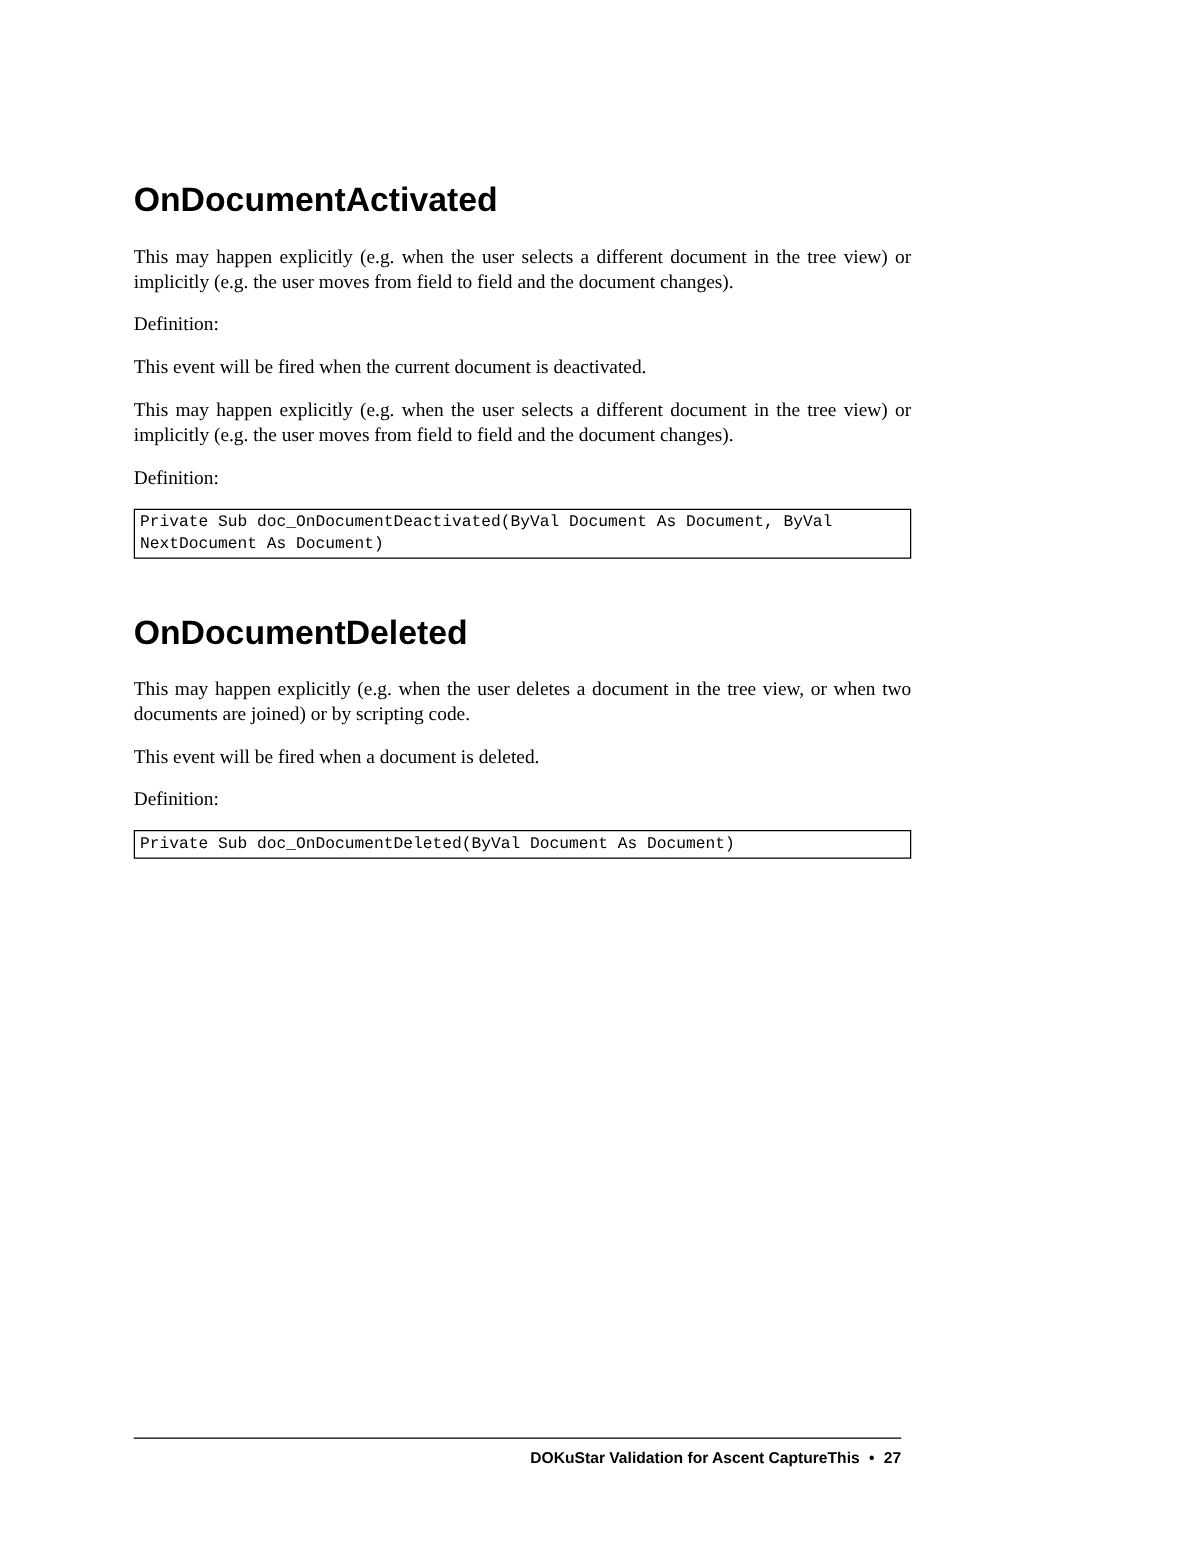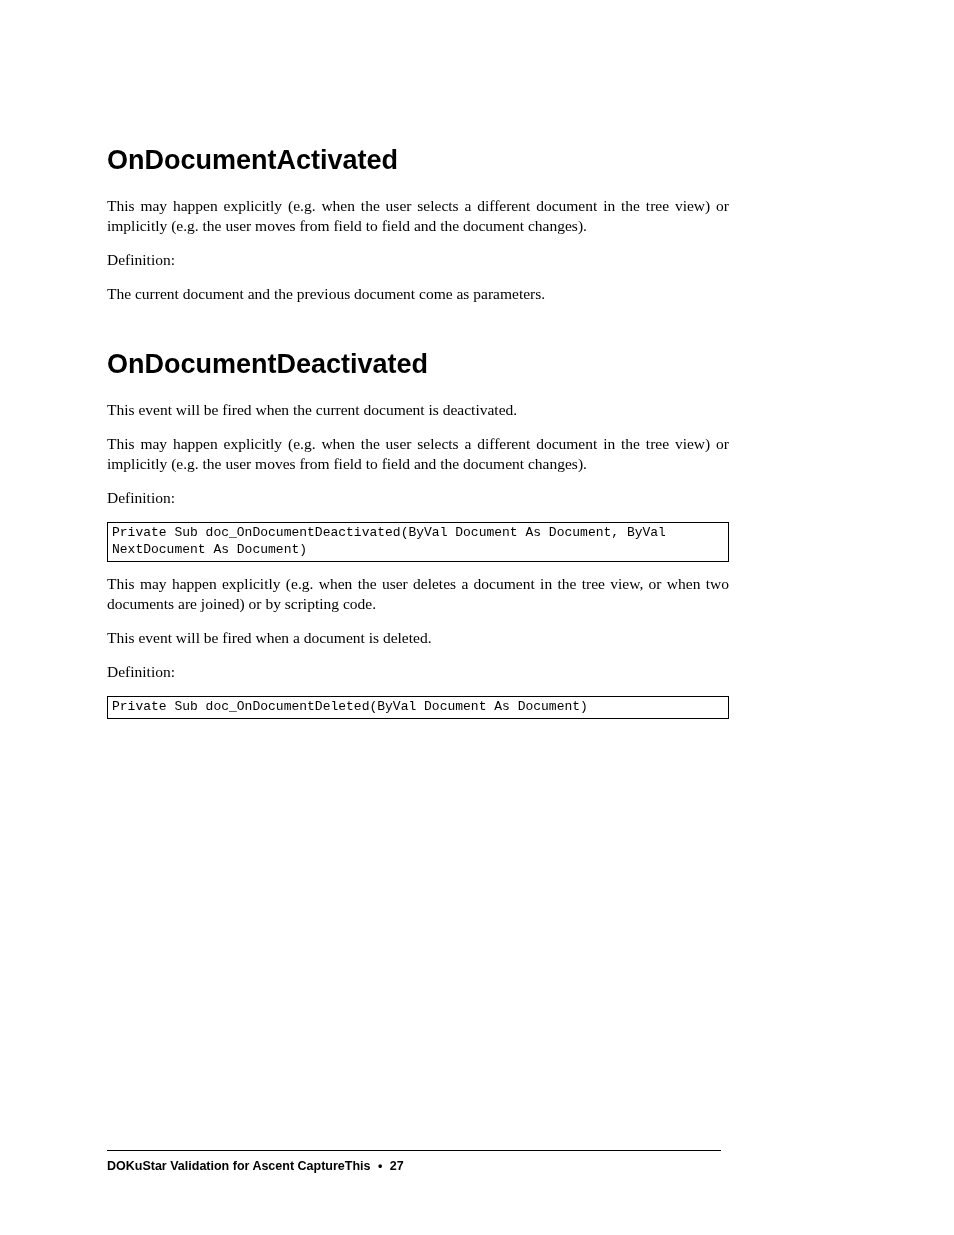--- a/index.html
+++ b/index.html
@@ -4,39 +4,38 @@
 <style>
   * { box-sizing: border-box; margin: 0; padding: 0; }
   html, body { width: 954px; height: 1235px; background: #fff; font-family: "Times New Roman", Times, serif; color: #000; }
   .page { position: relative; width: 828px; height: 1235px; padding: 145px 99px 0 107px; }
   h2 { font-family: Arial, Helvetica, sans-serif; font-weight: bold; font-size: 27px; margin-bottom: 20px; margin-top: 0; }
   h2.section-gap { margin-top: 44px; }
   p { font-size: 15.5px; line-height: 1.3; margin-bottom: 14px; text-align: justify; }
   .code-box { border: 1px solid #000; padding: 2px 4px; font-family: "Courier New", Courier, monospace; font-size: 13px; line-height: 1.3; white-space: pre-wrap; margin-bottom: 12px; }
   .footer { position: absolute; left: 107px; right: 107px; bottom: 62px; }
   .footer-line { border-top: 1px solid #000; height: 0; margin-bottom: 8px; }
-  .footer-row { display: flex; justify-content: flex-start; font-family: Arial, Helvetica, sans-serif; font-weight: bold; font-size: 12.5px; }
+  .footer-row { display: flex; justify-content: flex-end; font-family: Arial, Helvetica, sans-serif; font-weight: bold; font-size: 12.5px; }
   .footer-row .bullet { margin: 0 4px; }
 </style>
 </head>
 <body>
 
 <div class="page">
 
   <h2>OnDocumentActivated</h2>
   <p>This may happen explicitly (e.g. when the user selects a different document in the tree view) or implicitly (e.g. the user moves from field to field and the document changes).</p>
   <p>Definition:</p>
-  <p>The current document and the previous document come as parameters.</p>
 
-  <h2 class="section-gap">OnDocumentDeactivated</h2>
   <p>This event will be fired when the current document is deactivated.</p>
   <p>This may happen explicitly (e.g. when the user selects a different document in the tree view) or implicitly (e.g. the user moves from field to field and the document changes).</p>
   <p>Definition:</p>
   <div class="code-box">Private Sub doc_OnDocumentDeactivated(ByVal Document As Document, ByVal NextDocument As Document)</div>
 
+  <h2 class="section-gap">OnDocumentDeleted</h2>
   <p>This may happen explicitly (e.g. when the user deletes a document in the tree view, or when two documents are joined) or by scripting code.</p>
   <p>This event will be fired when a document is deleted.</p>
   <p>Definition:</p>
   <div class="code-box">Private Sub doc_OnDocumentDeleted(ByVal Document As Document)</div>
 
   <div class="footer">
     <div class="footer-line"></div>
     <div class="footer-row">
       <span>DOKuStar Validation for Ascent Capture</span>
       <span>

